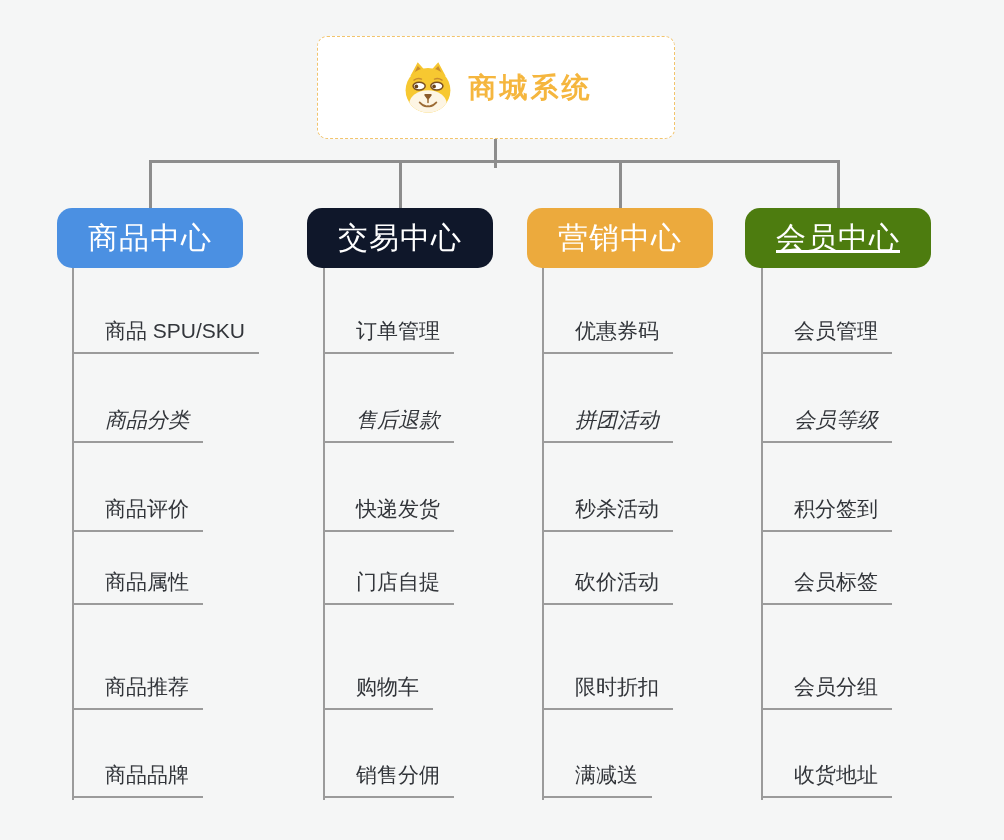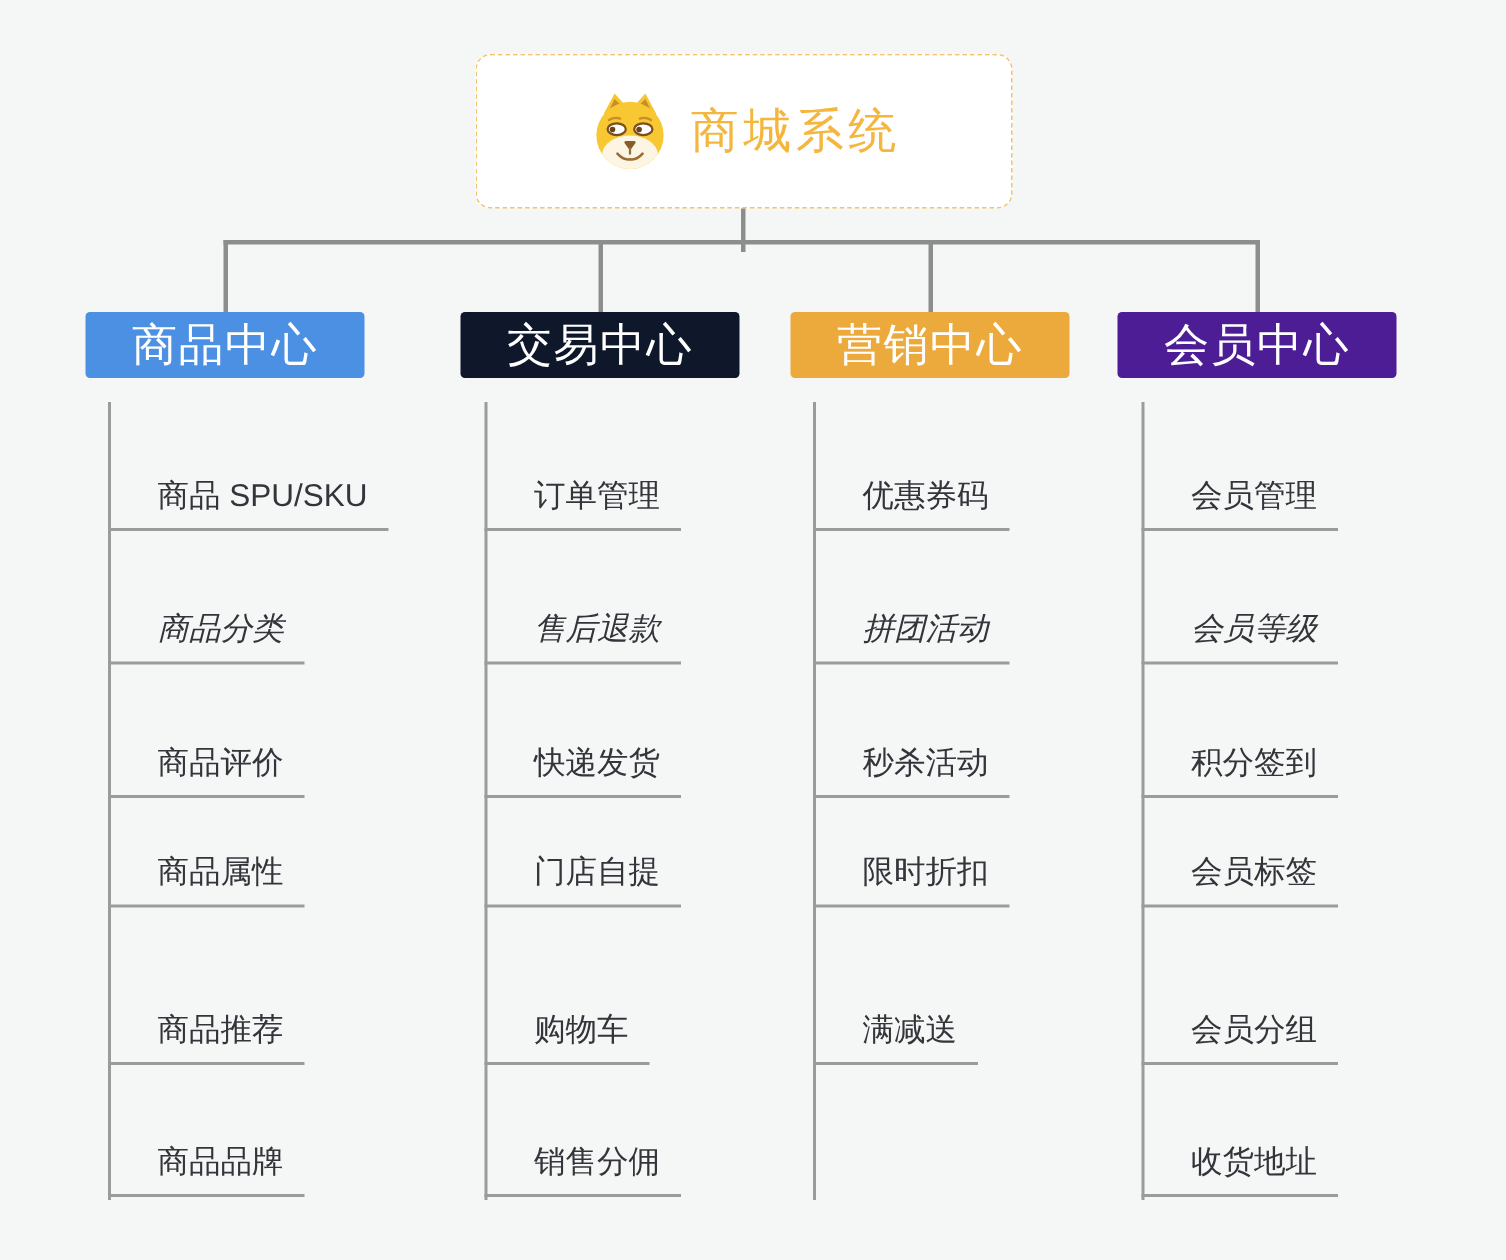--- a/index.html
+++ b/index.html
@@ -6,29 +6,29 @@
   body{font-family:"Liberation Sans","DejaVu Sans",sans-serif;background:#e9e9e9;}
   .canvas{position:relative;width:1004px;height:840px;background:#f5f6f6;overflow:hidden;}
 
   
   .root-node{
     position:absolute;left:317px;top:36px;width:358px;height:103px;
     background:#ffffff;border:1px dashed #f2c46c;border-radius:10px;
     display:flex;align-items:center;justify-content:center;gap:13px;
     box-sizing:border-box;
   }
-  .root-title{font-size:32px;letter-spacing:3px;font-weight:400;}
+  .root-title{font-size:28px;letter-spacing:3px;font-weight:700;}
 
   
   .line{position:absolute;background:#8d8d8d;}
   .trunk{position:absolute;width:2px;background:#9b9b9b;}
 
   
   .branch-node{
-    position:absolute;top:208px;width:186px;height:44px;border-radius:3px;
+    position:absolute;top:208px;width:186px;height:60px;border-radius:15px;
     display:flex;align-items:center;justify-content:center;
     color:#ffffff;font-size:30px;letter-spacing:1px;
   }
 
   
   .leaf-col{position:absolute;top:268px;width:270px;height:536px;}
   .leaf-item{
     position:absolute;left:0;white-space:nowrap;
     font-size:21px;line-height:30px;color:#32353a;
     padding:0 14px 6px 33px;border-bottom:2px solid #9b9b9b;
@@ -79,21 +79,21 @@
   <div class="line" style="left:494px;top:139px;width:3px;height:29px;"></div>
   <div class="line" style="left:149px;top:160px;width:691px;height:3px;"></div>
   <div class="line" style="left:149px;top:160px;width:3px;height:50px;"></div>
   <div class="line" style="left:399px;top:160px;width:3px;height:50px;"></div>
   <div class="line" style="left:619px;top:160px;width:3px;height:50px;"></div>
   <div class="line" style="left:837px;top:160px;width:3px;height:50px;"></div>
 
   <div class="branch-node" style="left: 57px; background-color: rgb(75, 144, 226);">商品中心</div>
   <div class="branch-node" style="left: 307px; background-color: #0f172a;">交易中心</div>
   <div class="branch-node" style="left: 527px; background-color: rgb(236, 170, 61);">营销中心</div>
-  <div class="branch-node" style="left: 745px; background-color: #4c1d95;">会员中心</div>
+  <div class="branch-node" style="left: 745px; background-color: #4d7c0f; text-decoration: underline;">会员中心</div>
 
   <div class="leaf-col" style="left:72px;">
     <div class="trunk" style="left:0;top:0;height:532px;"></div>
     <div class="leaf-item">商品 SPU/SKU</div>
     <div class="leaf-item">商品分类</div>
     <div class="leaf-item">商品评价</div>
     <div class="leaf-item">商品属性</div>
     <div class="leaf-item">商品推荐</div>
     <div class="leaf-item">商品品牌</div>
   </div>
@@ -106,20 +106,21 @@
     <div class="leaf-item">门店自提</div>
     <div class="leaf-item">购物车</div>
     <div class="leaf-item">销售分佣</div>
   </div>
 
   <div class="leaf-col" style="left:542px;">
     <div class="trunk" style="left:0;top:0;height:532px;"></div>
     <div class="leaf-item">优惠券码</div>
     <div class="leaf-item">拼团活动</div>
     <div class="leaf-item">秒杀活动</div>
+    <div class="leaf-item">砍价活动</div>
     <div class="leaf-item">限时折扣</div>
     <div class="leaf-item">满减送</div>
   </div>
 
   <div class="leaf-col" style="left:761px;">
     <div class="trunk" style="left:0;top:0;height:532px;"></div>
     <div class="leaf-item">会员管理</div>
     <div class="leaf-item">会员等级</div>
     <div class="leaf-item">积分签到</div>
     <div class="leaf-item">会员标签</div>

